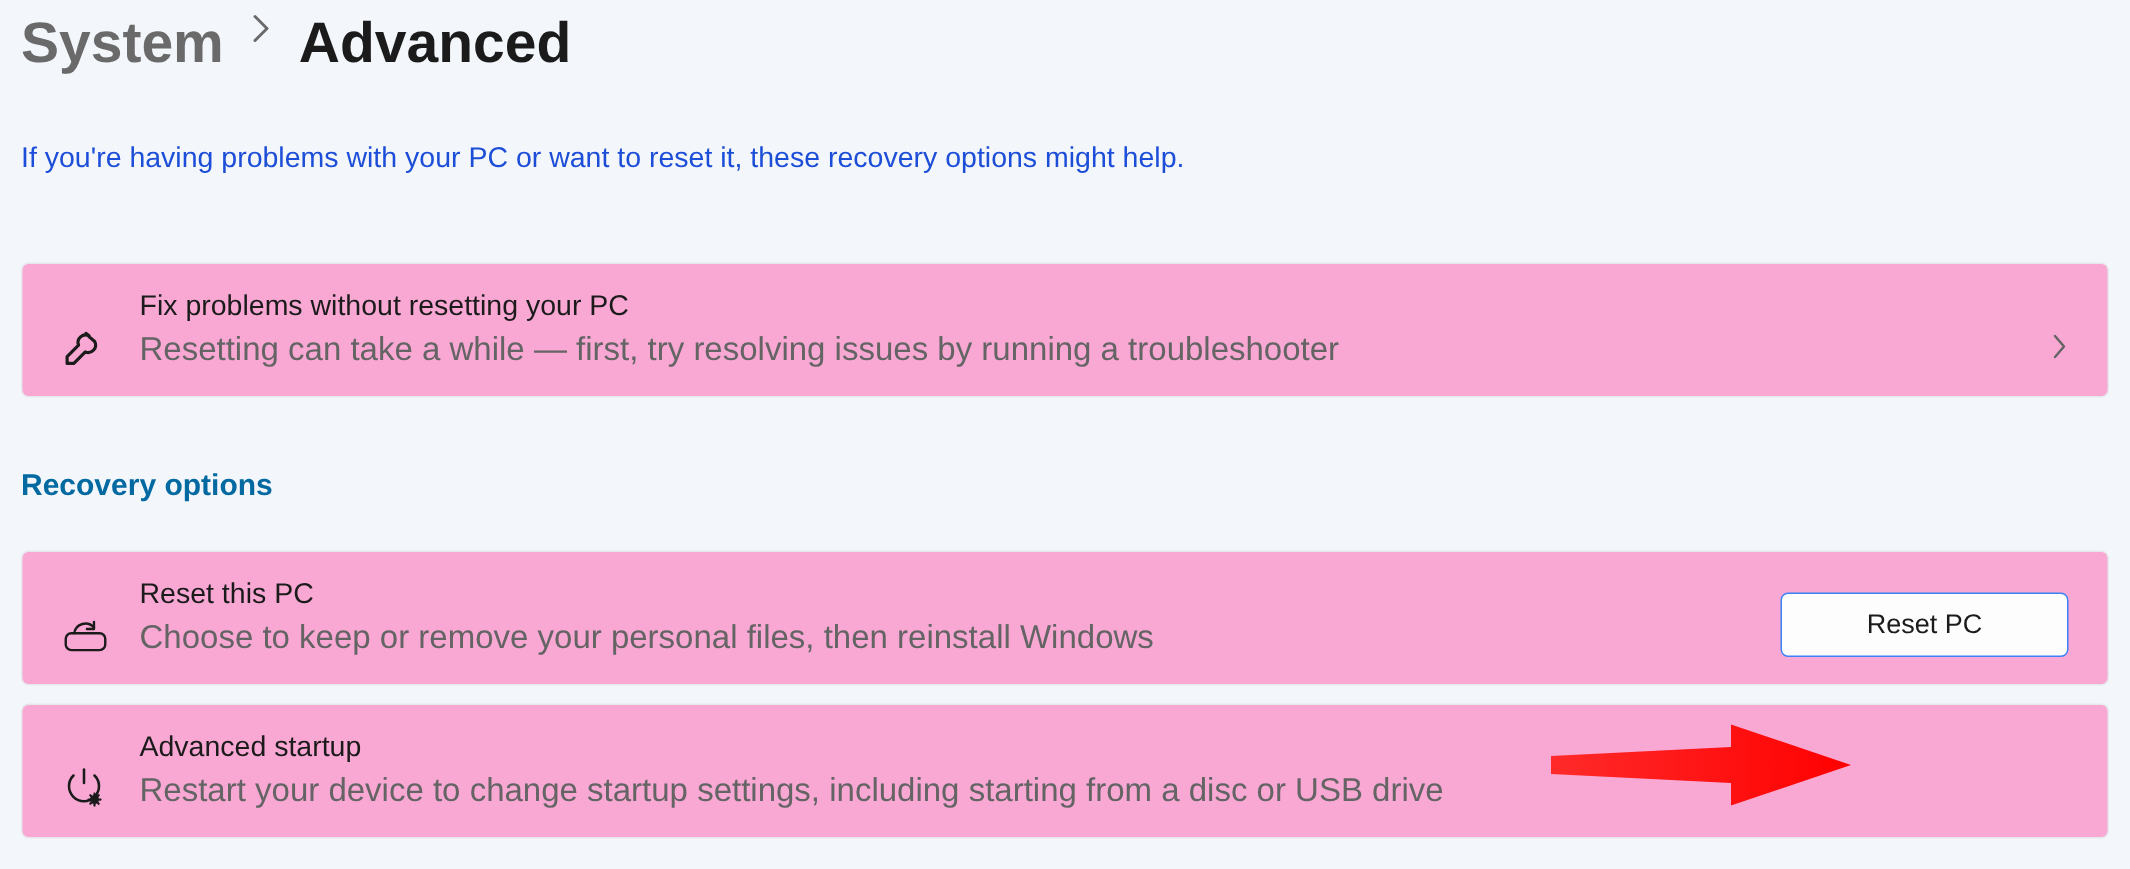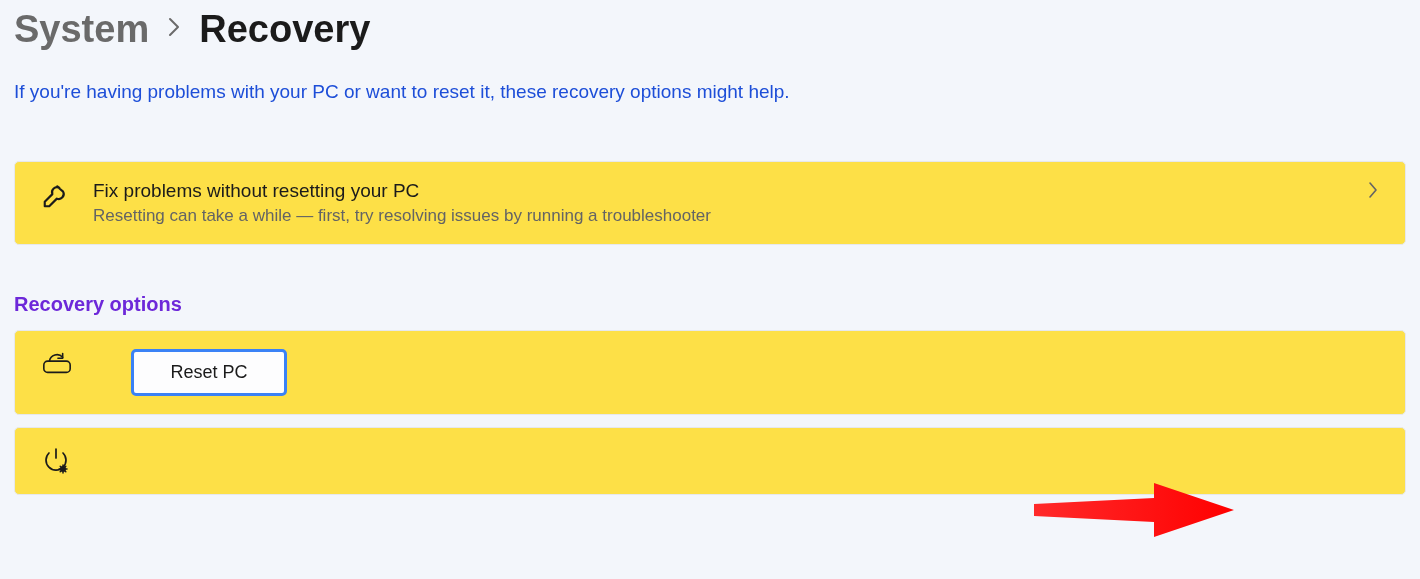--- a/index.html
+++ b/index.html
@@ -7,23 +7,22 @@
     font-family: "Segoe UI", -apple-system, BlinkMacSystemFont, sans-serif;
     background: #f3f6fb;
     width: 1420px;
     height: 579px;
     padding: 8px 14px;
     color: #1b1b1b;
     position: relative;
   }
   .breadcrumb {
     display: flex;
-    align-items: center;
     gap: 18px;
-    margin-bottom: 30px;
+    margin-bottom: 44px;
   }
   .breadcrumb .parent {
     font-size: 38px;
     font-weight: 600;
     color: #6a6a6a;
     cursor: pointer;
   }
   .breadcrumb .sep {
     font-size: 24px;
     color: #6a6a6a;
@@ -32,59 +31,59 @@
     font-size: 38px;
     font-weight: 600;
     color: #1b1b1b;
   }
   .intro {
     font-size: 19px;
     color: #1d4ed8;
     margin-bottom: 58px;
   }
   .panel {
-    background: #fde047;
+    background: #f9a8d4;
     border: 1px solid #e6e8ec;
     border-radius: 5px;
     display: flex;
-    align-items: flex-start;
+    align-items: flex-end;
     padding: 18px 26px;
     margin-bottom: 12px;
   }
   .panel .icon-slot {
     width: 52px;
     display: flex;
     justify-content: flex-start;
     align-items: center;
   }
   .panel .text-slot { flex: 1; }
   .panel .title {
     font-size: 19px;
     font-weight: 400;
     color: #1b1b1b;
     margin-bottom: 4px;
   }
   .panel .desc {
-    font-size: 17px;
+    font-size: 22px;
     color: #646464;
   }
   .panel .action-slot { padding-left: 16px; }
   .section-header {
     font-size: 20px;
     font-weight: 600;
-    color: #6d28d9;
+    color: #0369a1;
     margin-top: 48px;
-    margin-bottom: 14px;
+    margin-bottom: 31px;
   }
   .btn {
     background: #fdfdfe;
-    border: 3px solid #3b82f6;
+    border: 1px solid #3b82f6;
     border-radius: 5px;
     padding: 10px 0;
-    width: 156px;
+    width: 192px;
     text-align: center;
     font-size: 18px;
     color: #1b1b1b;
     cursor: pointer;
     user-select: none;
     margin-left: 22px;
   }
   .chevron { color: #646464; }
   .arrow-annotation {
     position: absolute;
@@ -96,21 +95,21 @@
 </head>
 <body>
 
 <div class="breadcrumb">
   <span class="parent">System</span>
   <span class="sep">
     <svg width="14" height="22" viewBox="0 0 14 22" fill="none">
         <path d="M3 3 L11 11 L3 19" stroke="#6a6a6a" stroke-width="2" fill="none" stroke-linecap="round" stroke-linejoin="round"></path>
       </svg>
   </span>
-  <span class="current">Recovery</span>
+  <span class="current">Advanced</span>
 </div>
 
 <div class="intro">If you're having problems with your PC or want to reset it, these recovery options might help.</div>
 
 <div class="panel">
   <div class="icon-slot">
     <svg width="30" height="30" viewBox="0 0 24 24" fill="none" stroke="#1b1b1b" stroke-width="1.7" stroke-linecap="round" stroke-linejoin="round">
       <path d="M14.7 6.3a4 4 0 0 0-5.6 5.0L3 17.4V21h3.6l6.1-6.1a4 4 0 0 0 5.0-5.6L15 7l-2-2 1.7 1.3z"></path>
     </svg>
   </div>
@@ -128,34 +127,42 @@
 <div class="section-header">Recovery options</div>
 
 <div class="panel">
   <div class="icon-slot">
     <svg width="32" height="28" viewBox="0 0 34 28" fill="none" stroke="#1b1b1b" stroke-width="1.7" stroke-linecap="round" stroke-linejoin="round">
       <rect x="3" y="12" width="28" height="12" rx="4"></rect>
       <path d="M9 12 A8 8 0 0 1 23 8"></path>
       <path d="M23 4 L23 9 L18 9"></path>
     </svg>
   </div>
+  <div class="text-slot">
+    <div class="title">Reset this PC</div>
+    <div class="desc">Choose to keep or remove your personal files, then reinstall Windows</div>
+  </div>
   <div class="action-slot">
     <div class="btn">Reset PC</div>
   </div>
 </div>
 
 <div class="panel">
   <div class="icon-slot">
     <svg width="30" height="30" viewBox="0 0 30 30" fill="none" stroke="#1b1b1b" stroke-width="1.7" stroke-linecap="round" stroke-linejoin="round">
       <path d="M15 3 L15 12"></path>
       <path d="M8 7 A10 10 0 1 0 22 7"></path>
       <circle cx="22" cy="23" r="3" fill="#1b1b1b" stroke="none"></circle>
       <path d="M22 19 L22 20 M22 26 L22 27 M18 23 L19 23 M25 23 L26 23 M19.2 20.2 L20 21 M24 25 L24.8 25.8 M19.2 25.8 L20 25 M24 21 L24.8 20.2" stroke="#1b1b1b" stroke-width="1.5"></path>
     </svg>
   </div>
+  <div class="text-slot">
+    <div class="title">Advanced startup</div>
+    <div class="desc">Restart your device to change startup settings, including starting from a disc or USB drive</div>
+  </div>
 </div>
 
 <svg class="arrow-annotation" width="200" height="60" viewBox="0 0 200 60">
   <defs>
     <linearGradient id="ag" x1="0" y1="0" x2="1" y2="0">
       <stop offset="0%" stop-color="#ff2a2a"></stop>
       <stop offset="100%" stop-color="#ff0000"></stop>
     </linearGradient>
   </defs>
   <polygon points="0,24 120,18 120,3 200,30 120,57 120,42 0,36" fill="url(#ag)"></polygon>

